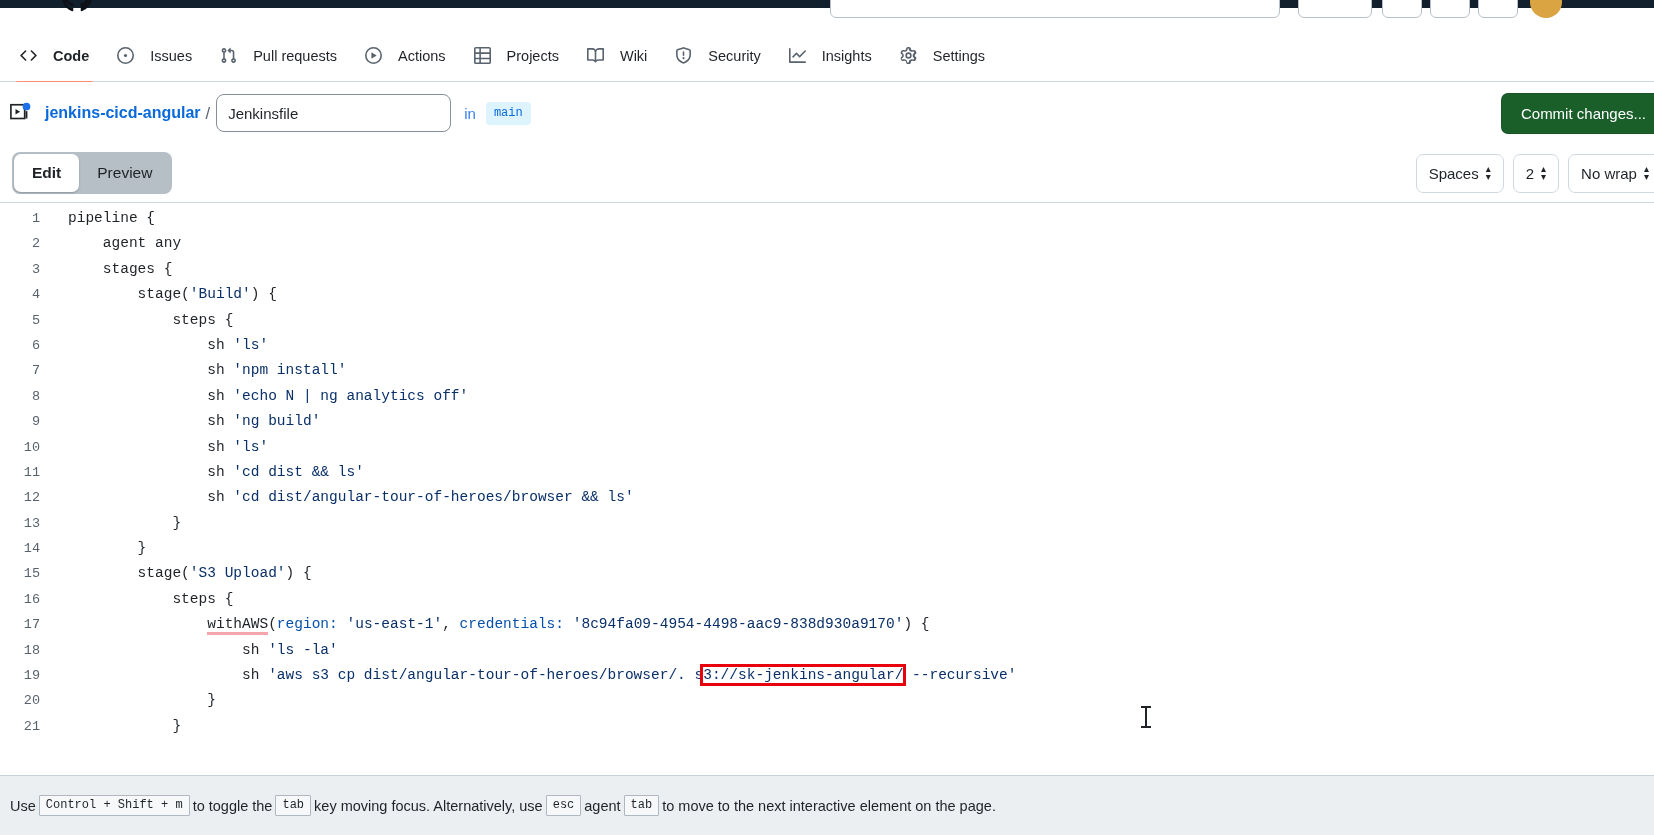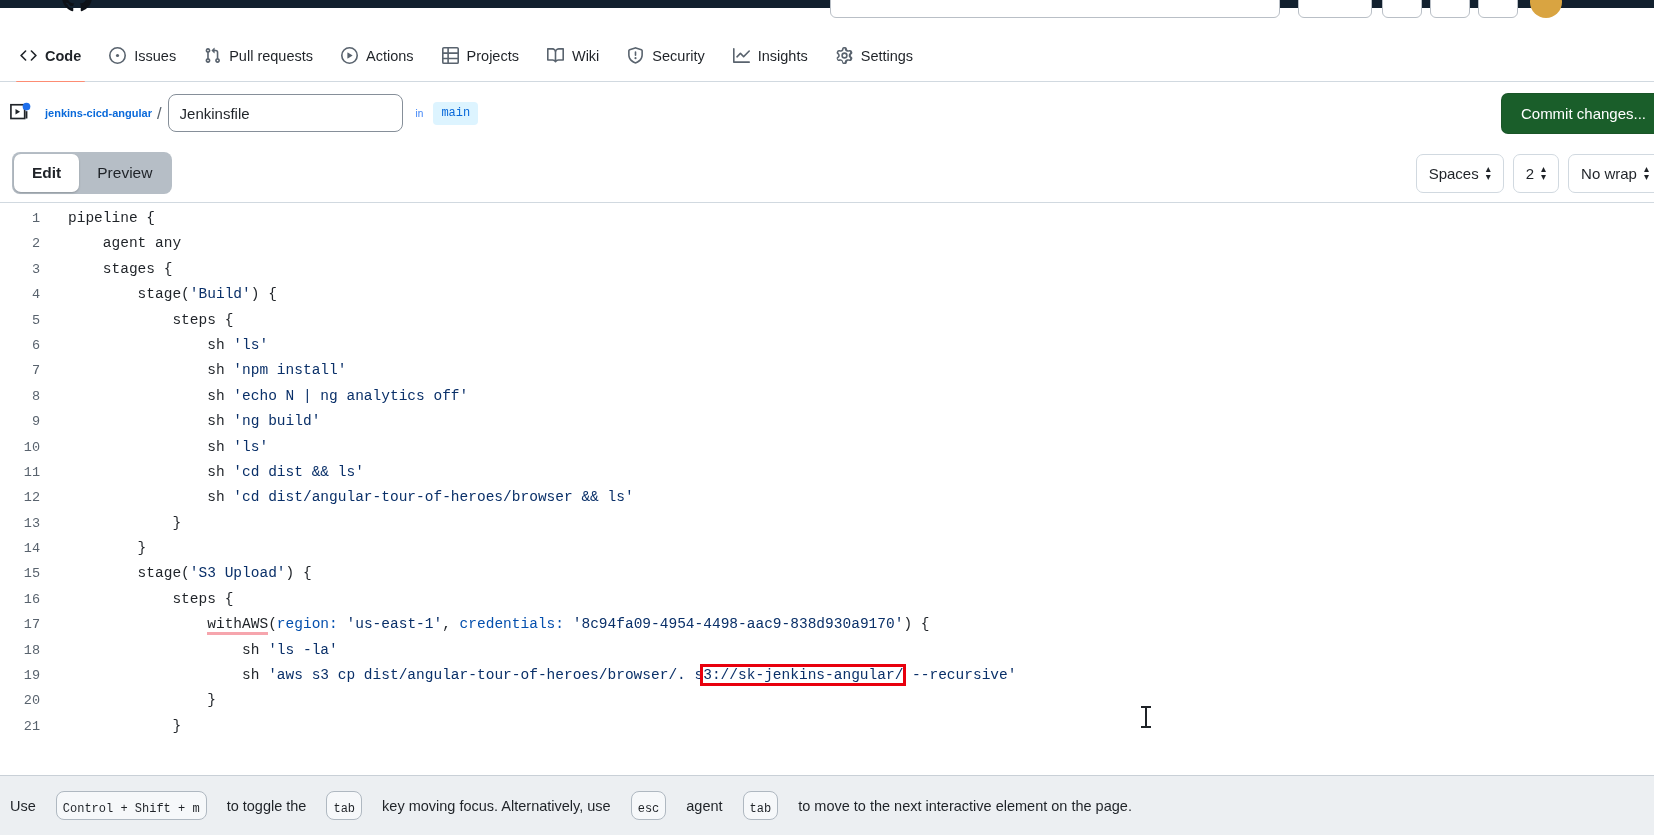--- a/index.html
+++ b/index.html
@@ -64,21 +64,21 @@
     align-items: center;
     gap: 0px;
     height: 52px;
     padding: 0 8px 0 6px;
     background: #ffffff;
     border-bottom: 1px solid #d1d9e0;
   }
   .nav-item {
     display: flex;
     align-items: center;
-    gap: 8px;
+    gap: 16px;
     padding: 7px 12px;
     margin: 0 2px;
     font-size: 14.5px;
     color: #1f2328;
     border-radius: 6px;
     cursor: pointer;
     position: relative;
     white-space: nowrap;
     height: 34px;
   }
@@ -113,21 +113,21 @@
   }
   .repo-avatar {
     width: 22px; height: 22px;
     margin-right: 13px;
     position: relative;
     flex: 0 0 auto;
   }
   .repo-name {
     color: #0969da;
     font-weight: 700;
-    font-size: 11px;
+    font-size: 16px;
     cursor: pointer;
     white-space: nowrap;
   }
   .slash {
     color: #59636e;
     font-size: 16.5px;
     margin: 0 6px 0 5px;
   }
   .filename-input {
     width: 235px;
@@ -137,21 +137,21 @@
     font-family: "Liberation Sans", sans-serif;
     color: #1f2328;
     border: 1px solid #868f99;
     border-radius: 8px;
     background: #ffffff;
     outline: none;
   }
   .in-word {
     margin: 0 10px 0 13px;
     color: #3b82f6;
-    font-size: 10px;
+    font-size: 15px;
   }
   .branch-chip {
     display: inline-block;
     padding: 3px 8px 4px;
     border-radius: 4px;
     background: #ddf4ff;
     color: #0969da;
     font-family: "Liberation Mono", monospace;
     font-size: 12px;
     line-height: 16px;
@@ -325,24 +325,24 @@
     border-top: 1px solid #c9d0d7;
     display: flex;
     align-items: center;
     padding-left: 10px;
     font-size: 14.5px;
     color: #1f2328;
   }
   .kbd {
     display: inline-block;
     border: 1px solid #afb8c1;
-    border-radius: 8px;
+    border-radius: 1px;
     background: #f6f8fa;
-    padding: 9px 6px 2px;
-    margin: 0 20px;
+    padding: 1px 6px 2px;
+    margin: 0 3px;
     font-family: "Liberation Mono", monospace;
     font-size: 12px;
     line-height: 16px;
     color: #1f2328;
   }
 </style>
 </head>
 <body>
 
 <div class="top-strip">

